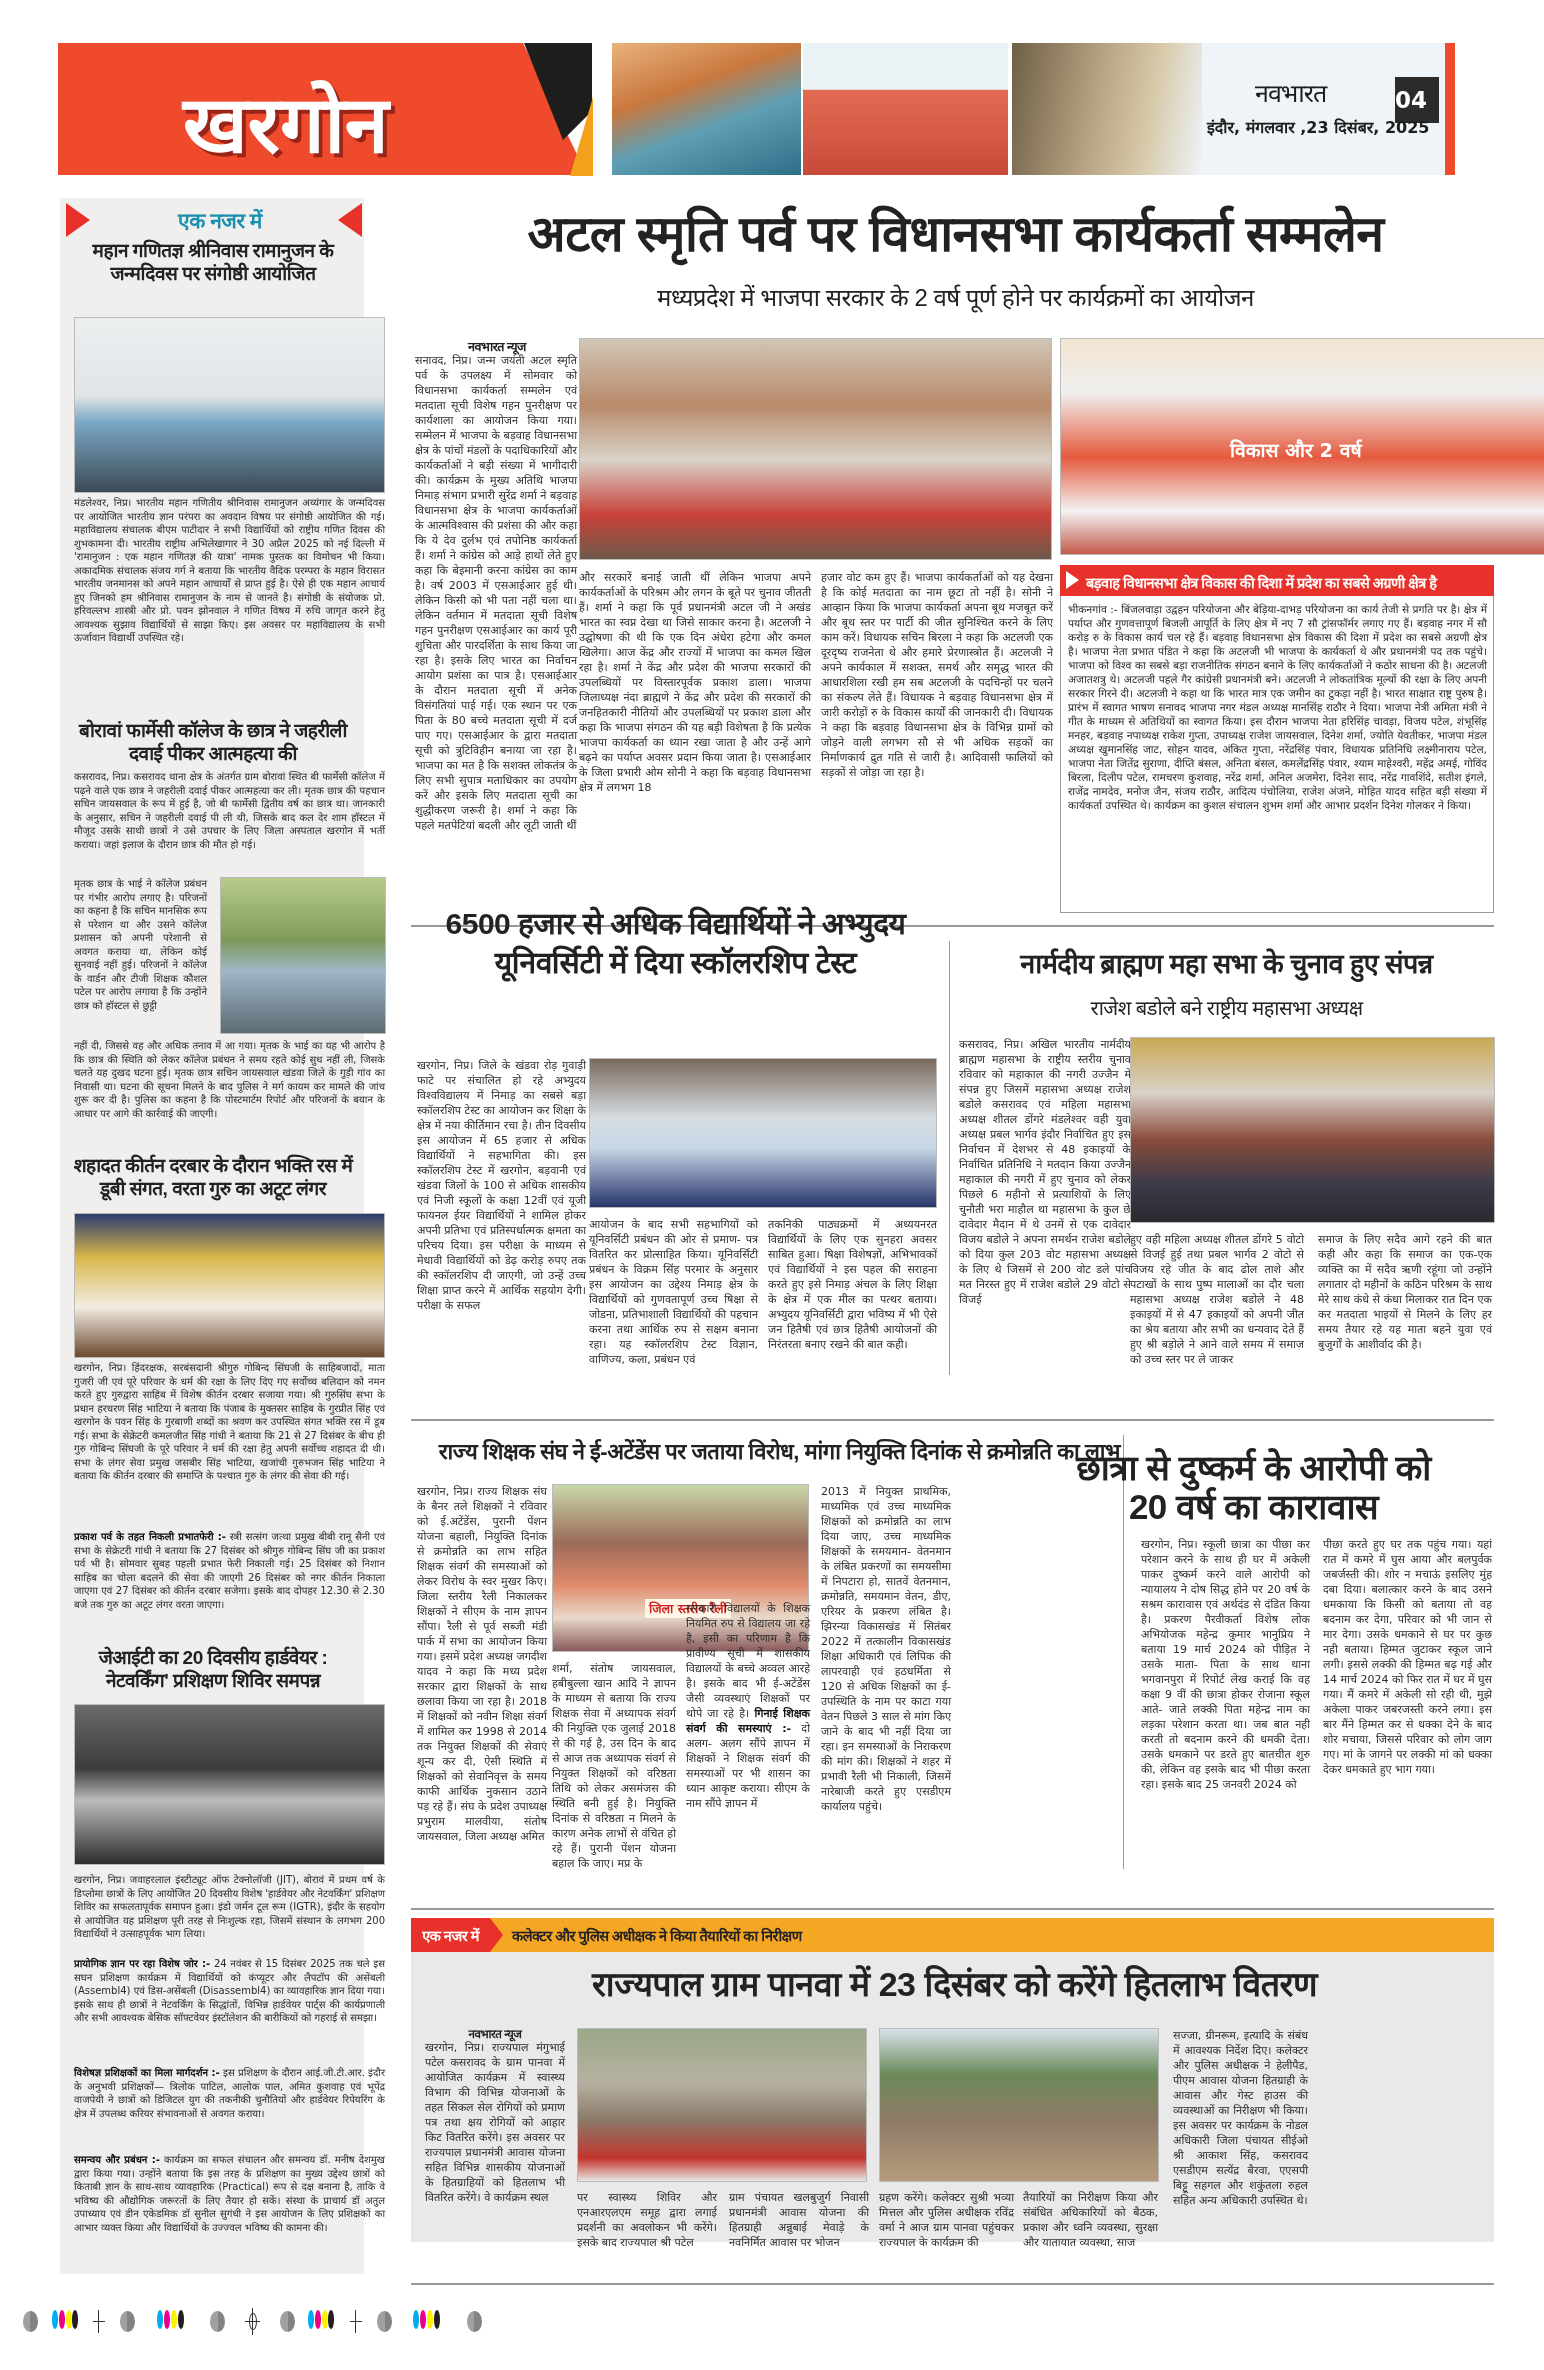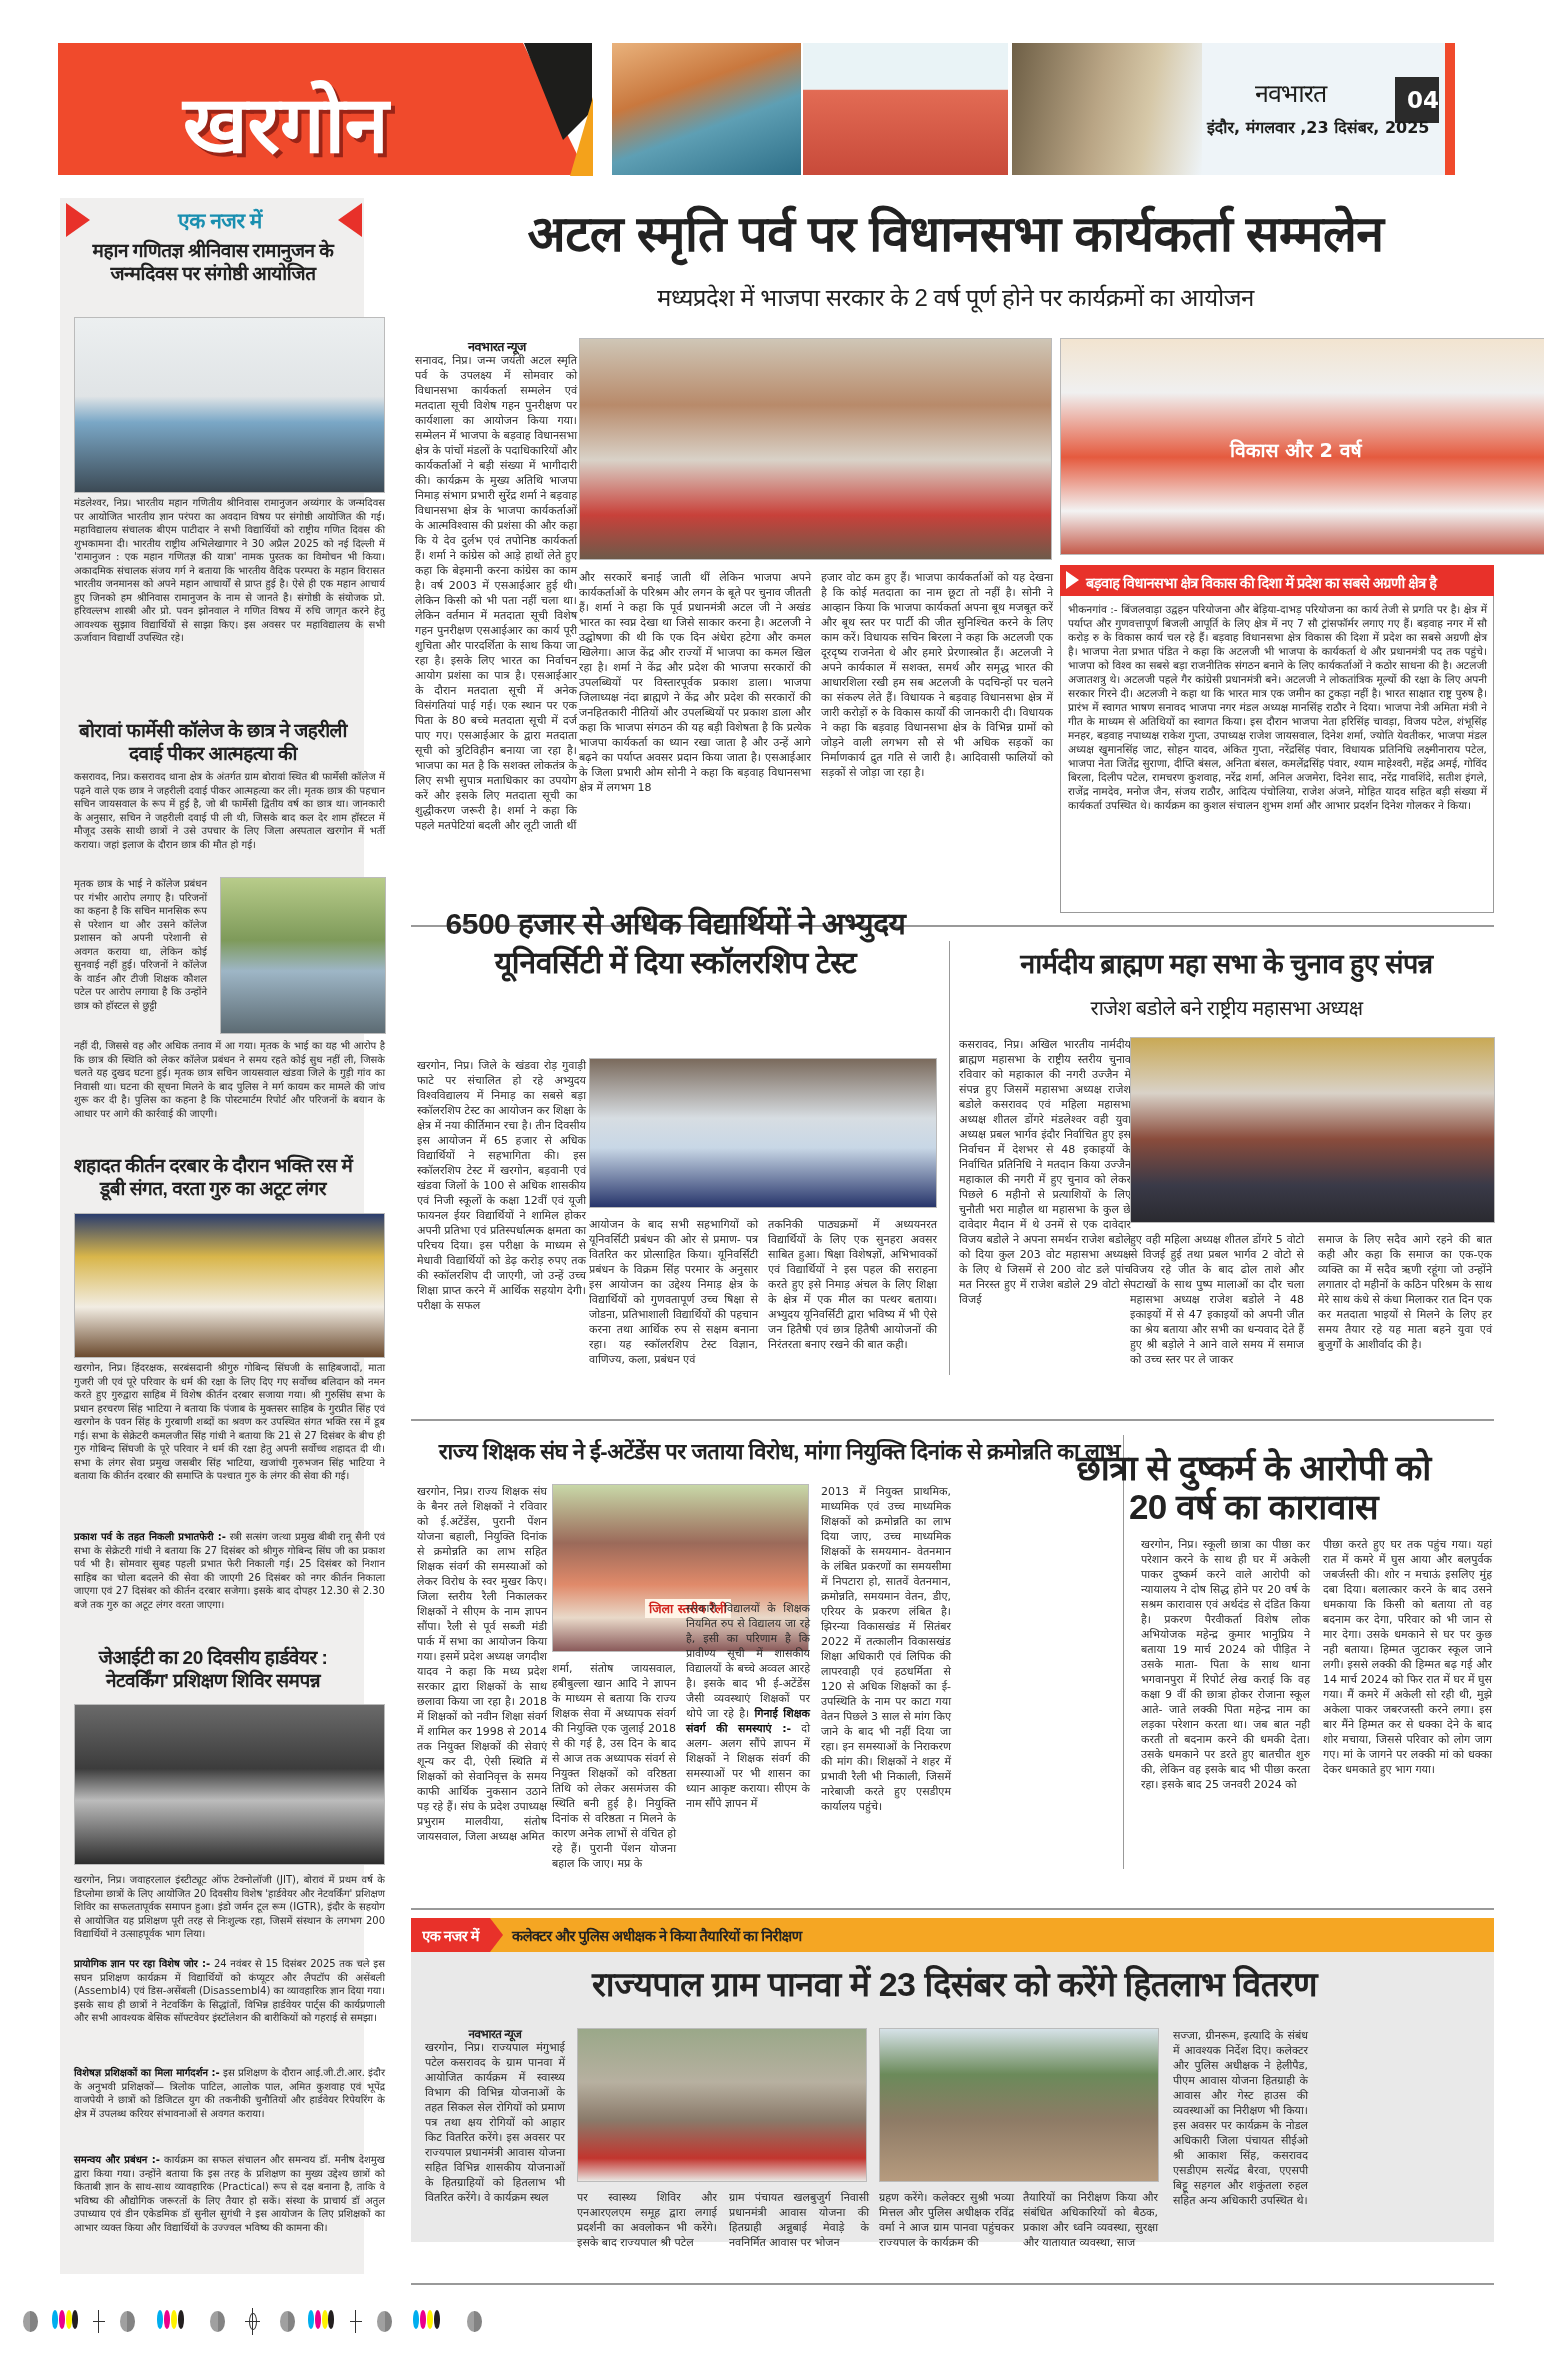--- a/index.html
+++ b/index.html
@@ -12,21 +12,21 @@
   .hr{position:absolute;height:1.9px;background:#999}
   .vr{position:absolute;width:1px;background:#999}
   
   #mast-red{left:58px;top:43px;width:529px;height:132px;background:#f04a2c;clip-path:polygon(0 0,465px 0,529px 132px,0 132px)}
   #mast-black{left:524px;top:43px;width:68px;height:132px;background:#1d1d1b;clip-path:polygon(0 0,68px 0,68px 68px,39px 97px)}
   #mast-orange{left:570px;top:97px;width:23px;height:79px;background:#f4a21b;clip-path:polygon(23px 0,23px 79px,0 79px)}
   #mast-title{left:183px;top:68px;font-size:79px;color:#fff;font-weight:bold;text-shadow:3.9px 3.9px 0 #9a2417;font-family:"Liberation Sans",sans-serif}
   #mast-right{left:1202px;top:43px;width:249px;height:132px;background:#eef4f8}
   #mast-rule{left:1445px;top:43px;width:9.7px;height:132px;background:#f04a2c}
   #brand{left:1255px;top:75px;font-size:25px;font-weight:normal;color:#1d1d1b;letter-spacing:-1px}
-  #pageno{left:1395px;top:77px;width:44px;height:46px;background:#2b2b2b;color:#fff;font-size:23px;font-weight:bold;text-align:right;line-height:46px}
+  #pageno{left:1395px;top:77px;width:44px;height:46px;background:#2b2b2b;color:#fff;font-size:23px;font-weight:bold;text-align:left;line-height:46px}
   #dateline{left:1207px;top:116px;font-size:16px;color:#1d1d1b;font-weight:bold}
   
   #leftcol{left:60px;top:198px;width:304px;height:2076px;background:#f0efee}
   .tri-r{width:0;height:0;border-top:17.4px solid transparent;border-bottom:17.4px solid transparent;border-left:24px solid #e8312a}
   .tri-l{width:0;height:0;border-top:17.4px solid transparent;border-bottom:17.4px solid transparent;border-right:24px solid #e8312a}
   .lh{font-size:19px;line-height:23px}
   
   #side-box{left:1060px;top:565px;width:434px;height:348px;border:1px solid #999;background:#fff}
   #side-box-head{left:1060px;top:565px;width:434px;height:31px;background:#e8312a}
   #bottom-band-red{left:411px;top:1918px;width:79px;height:35px;background:#e8312a}

